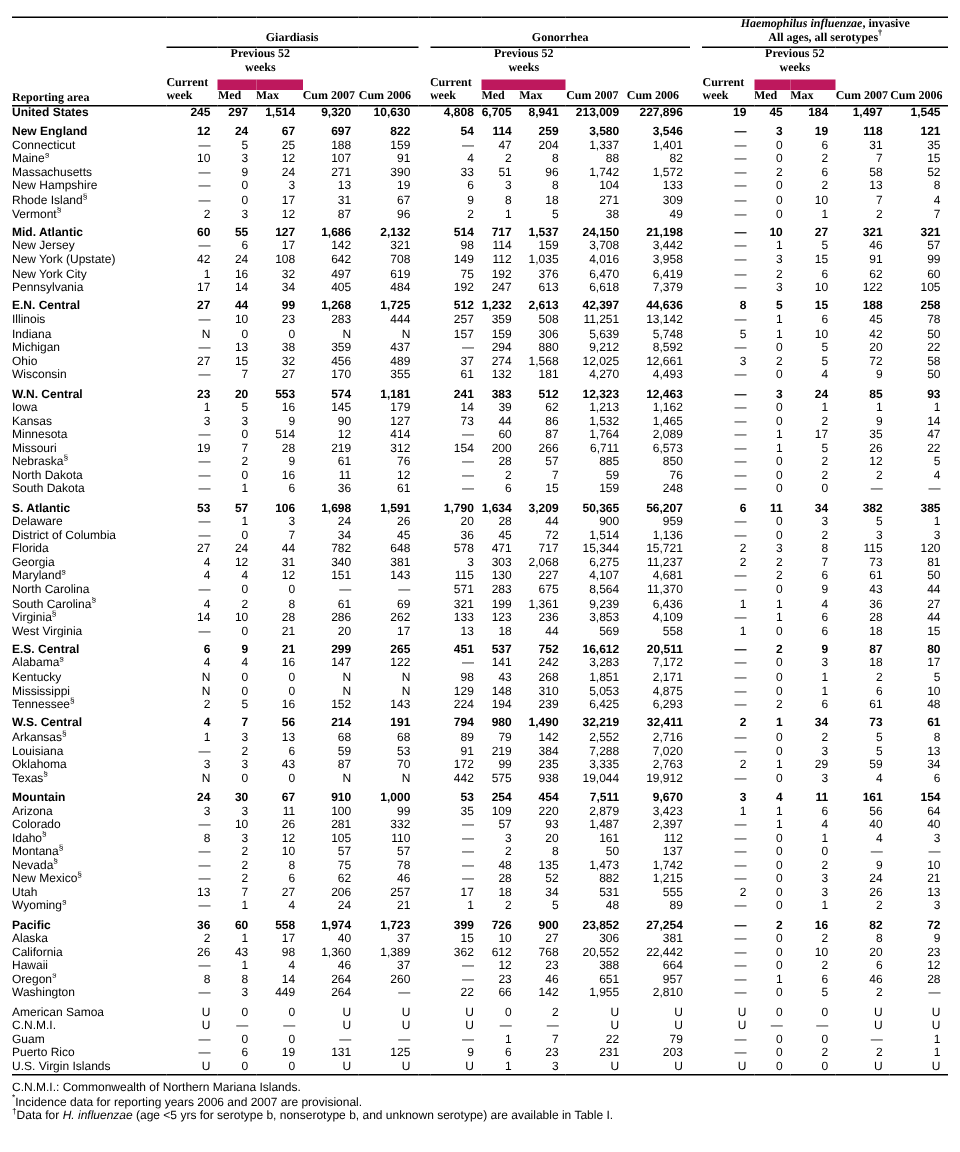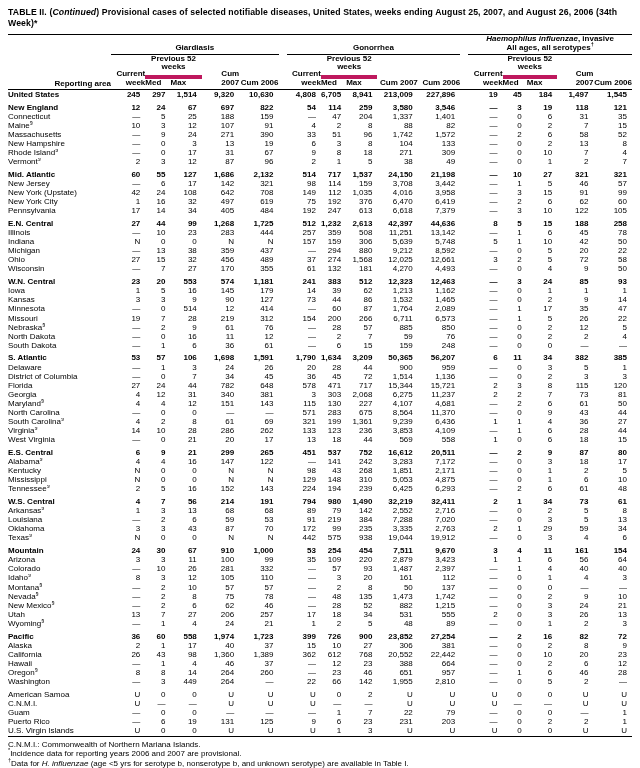--- a/index.html
+++ b/index.html
@@ -14,46 +14,45 @@
   }
   .title .it { font-style:italic; }
   table.main {
     border-collapse:collapse; table-layout:fixed; width:624px;
     margin-top:4px;
     border-top:1.6px solid #000;
     border-bottom:1.2px solid #000;
   }
   thead { border-bottom:1.1px solid #000; }
   th, td { font-size:8px; padding:0; vertical-align:bottom; overflow:hidden; white-space:nowrap; }
-  thead th { font-weight:bold; line-height:1.12; white-space:normal; }
+  thead th { font-weight:bold; line-height:1.12; white-space:normal;font-family:Liberation Serif, serif; }
   th.group-title { text-align:center; border-bottom:1px solid #000; padding-bottom:1px; }
   th.group-title .it { font-style:italic; }
-  th.prev-head { text-align:center; border-bottom:4px solid #be185d; padding-bottom:3px; }
-  th.colhead { text-align:right; padding-bottom:1px; }
+  th.prev-head { text-align:center; border-bottom:7px solid #be185d; padding-bottom:3px; }
+  th.colhead { text-align:left; padding-bottom:1px; }
   th.colhead-num { text-align:left; padding-bottom:1px; }
-  th.area-head { text-align:right; font-weight:bold; padding-bottom:0; }
+  th.area-head { text-align:left; font-weight:bold; padding-bottom:0; }
   tbody td { line-height:8.5px; padding-top:0.6px; }
   tbody td.num { text-align:right; padding-right:5px; }
   tbody td.area { text-align:left; }
   tbody tr.bold td { font-weight:bold; }
   tbody tr.gap td { padding-top:4.2px; }
   sup { font-size:5.5px; vertical-align:super; line-height:0; }
   .footnotes { margin-top:3px; }
   .footnote {
     font-size:8px; line-height:1.2; white-space:pre-wrap;
   }
   .footnote .it { font-style:italic; }
   .footnote .marker { font-size:5.5px; vertical-align:super; line-height:0; }
 </style>
 </head>
 <body>
 
 <div class="page">
 
-  <div class="title"><span>TABLE II. (</span><span class="it">Continued</span><span>) Provisional cases of selected notifiable diseases, United States, weeks ending August 25, 2007, and August 26, 2006 (34th Week)*</span></div>
 
   <table class="main">
     <colgroup>
       <col style="width:102px">
       <col style="width:34px">
         <col style="width:25px">
         <col style="width:31px">
         <col style="width:37px">
         <col style="width:39px">
       <col style="width:8px">

